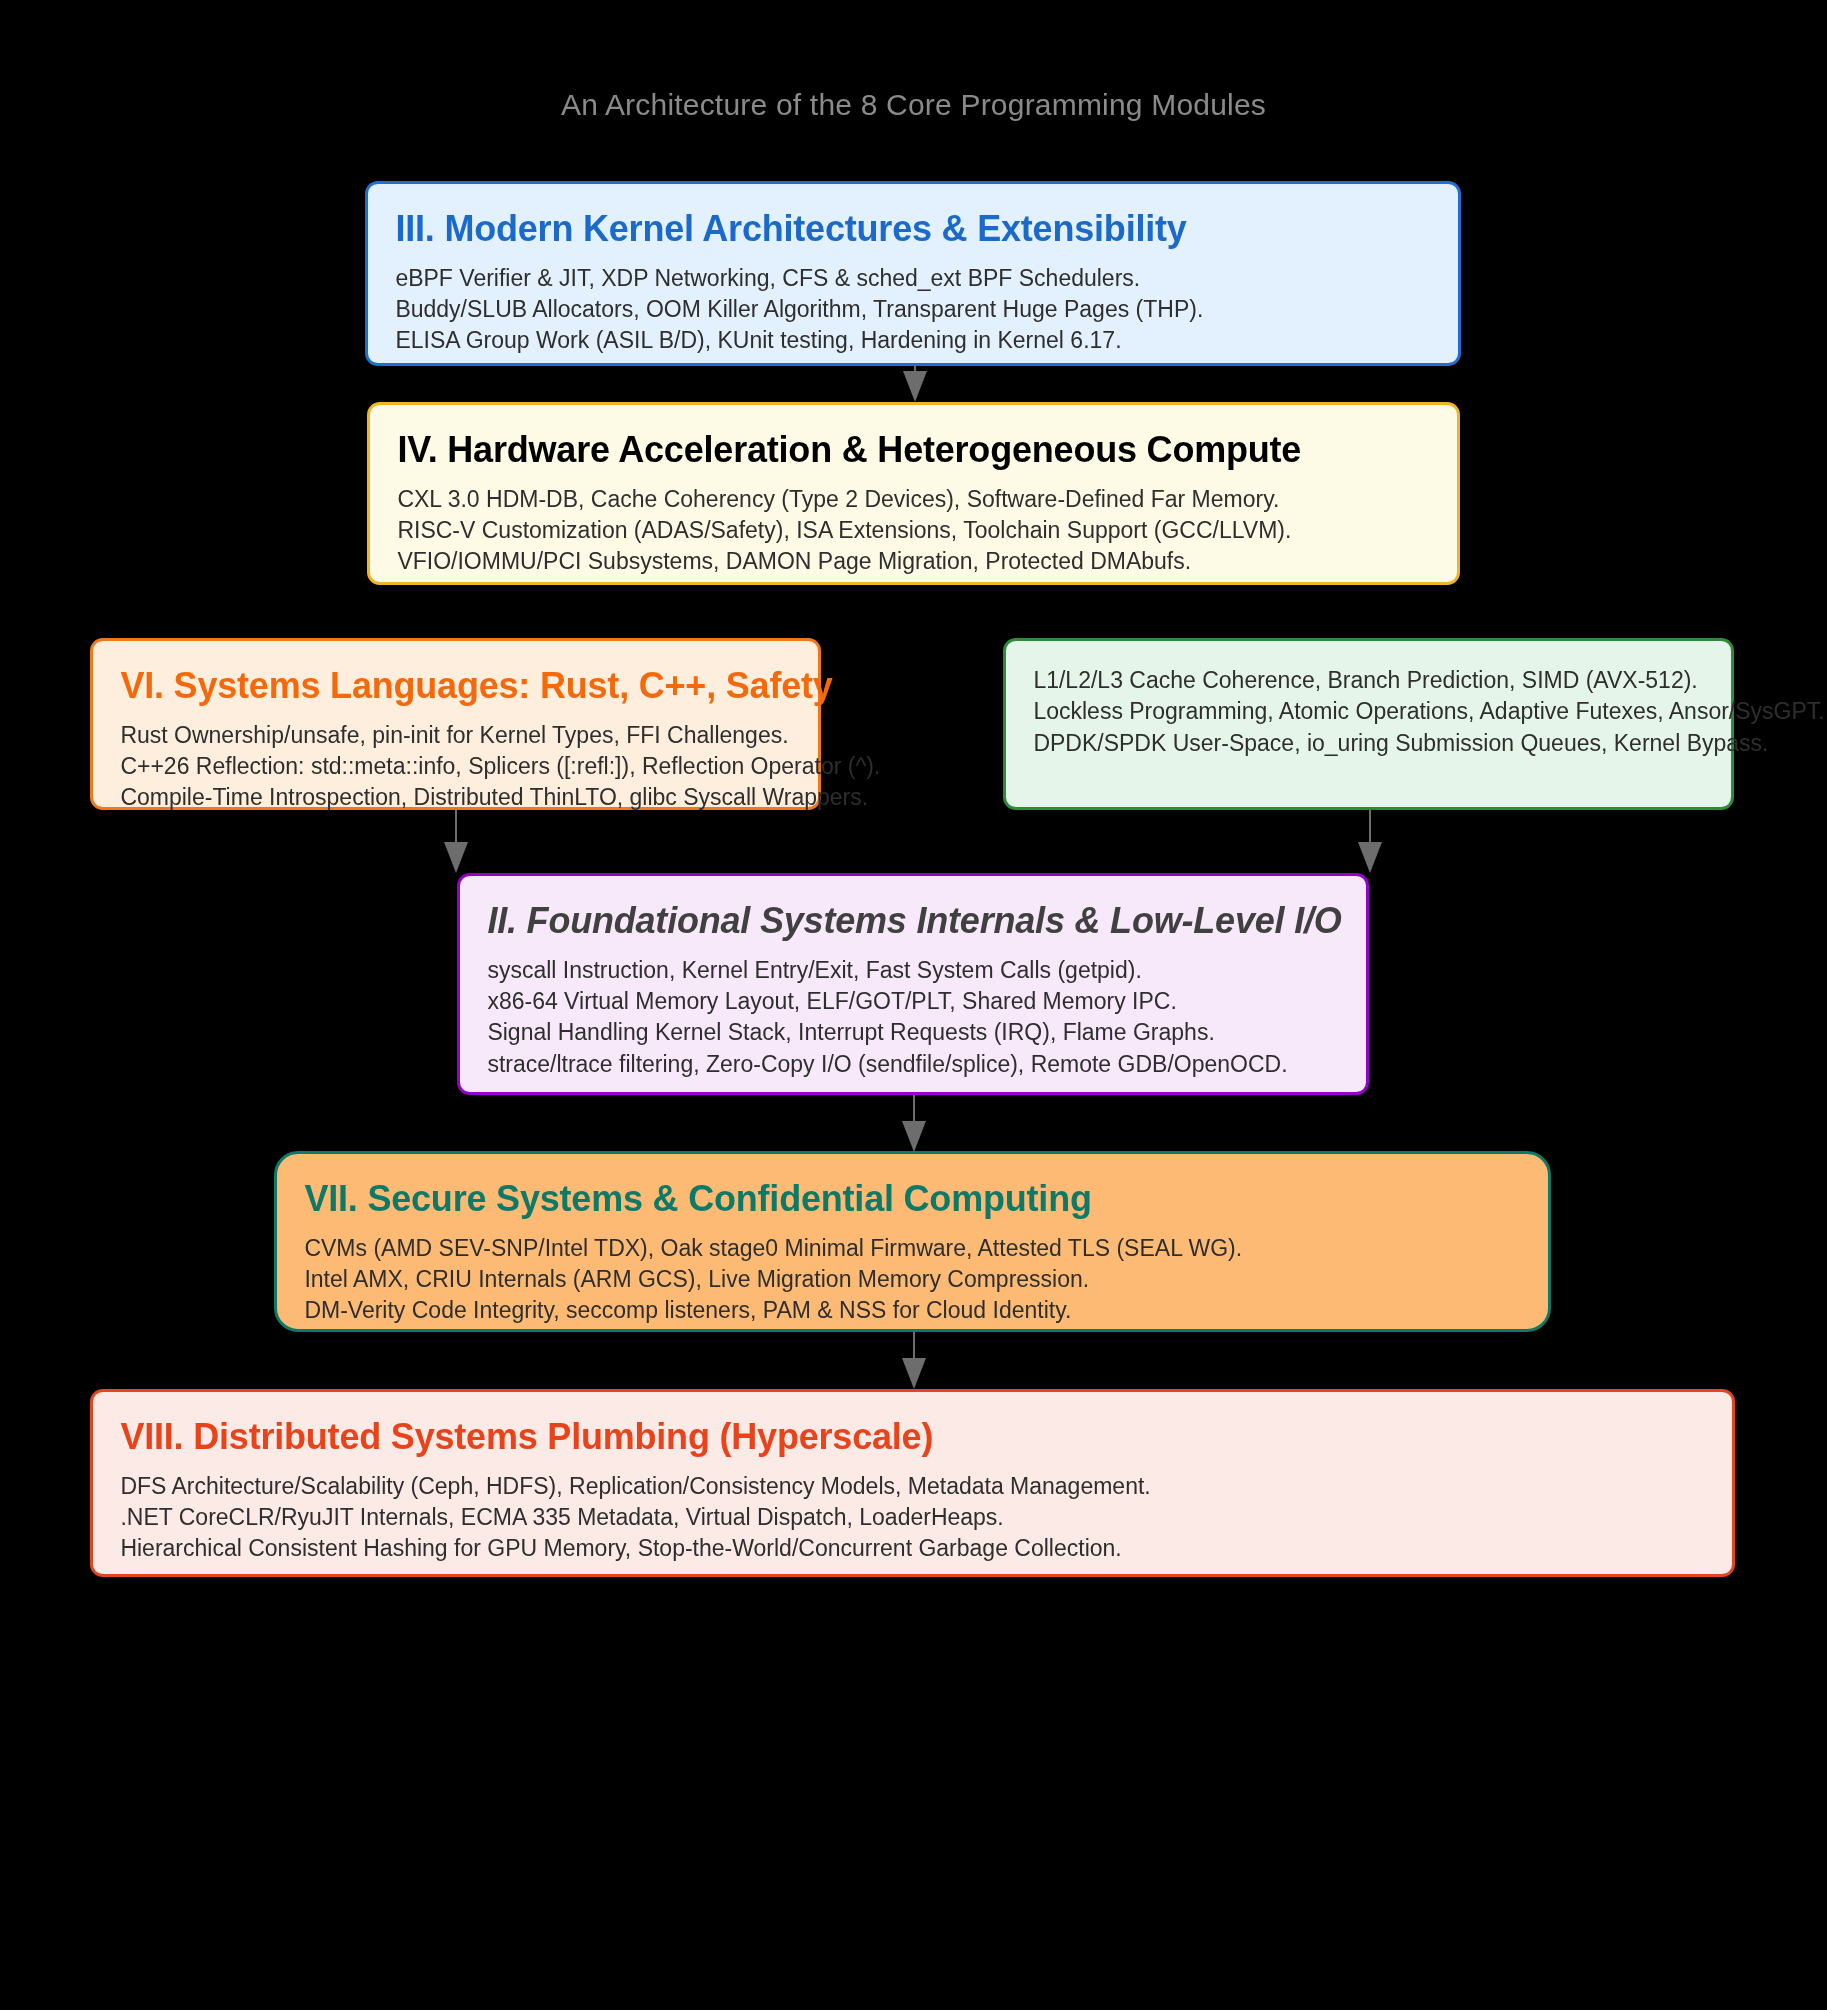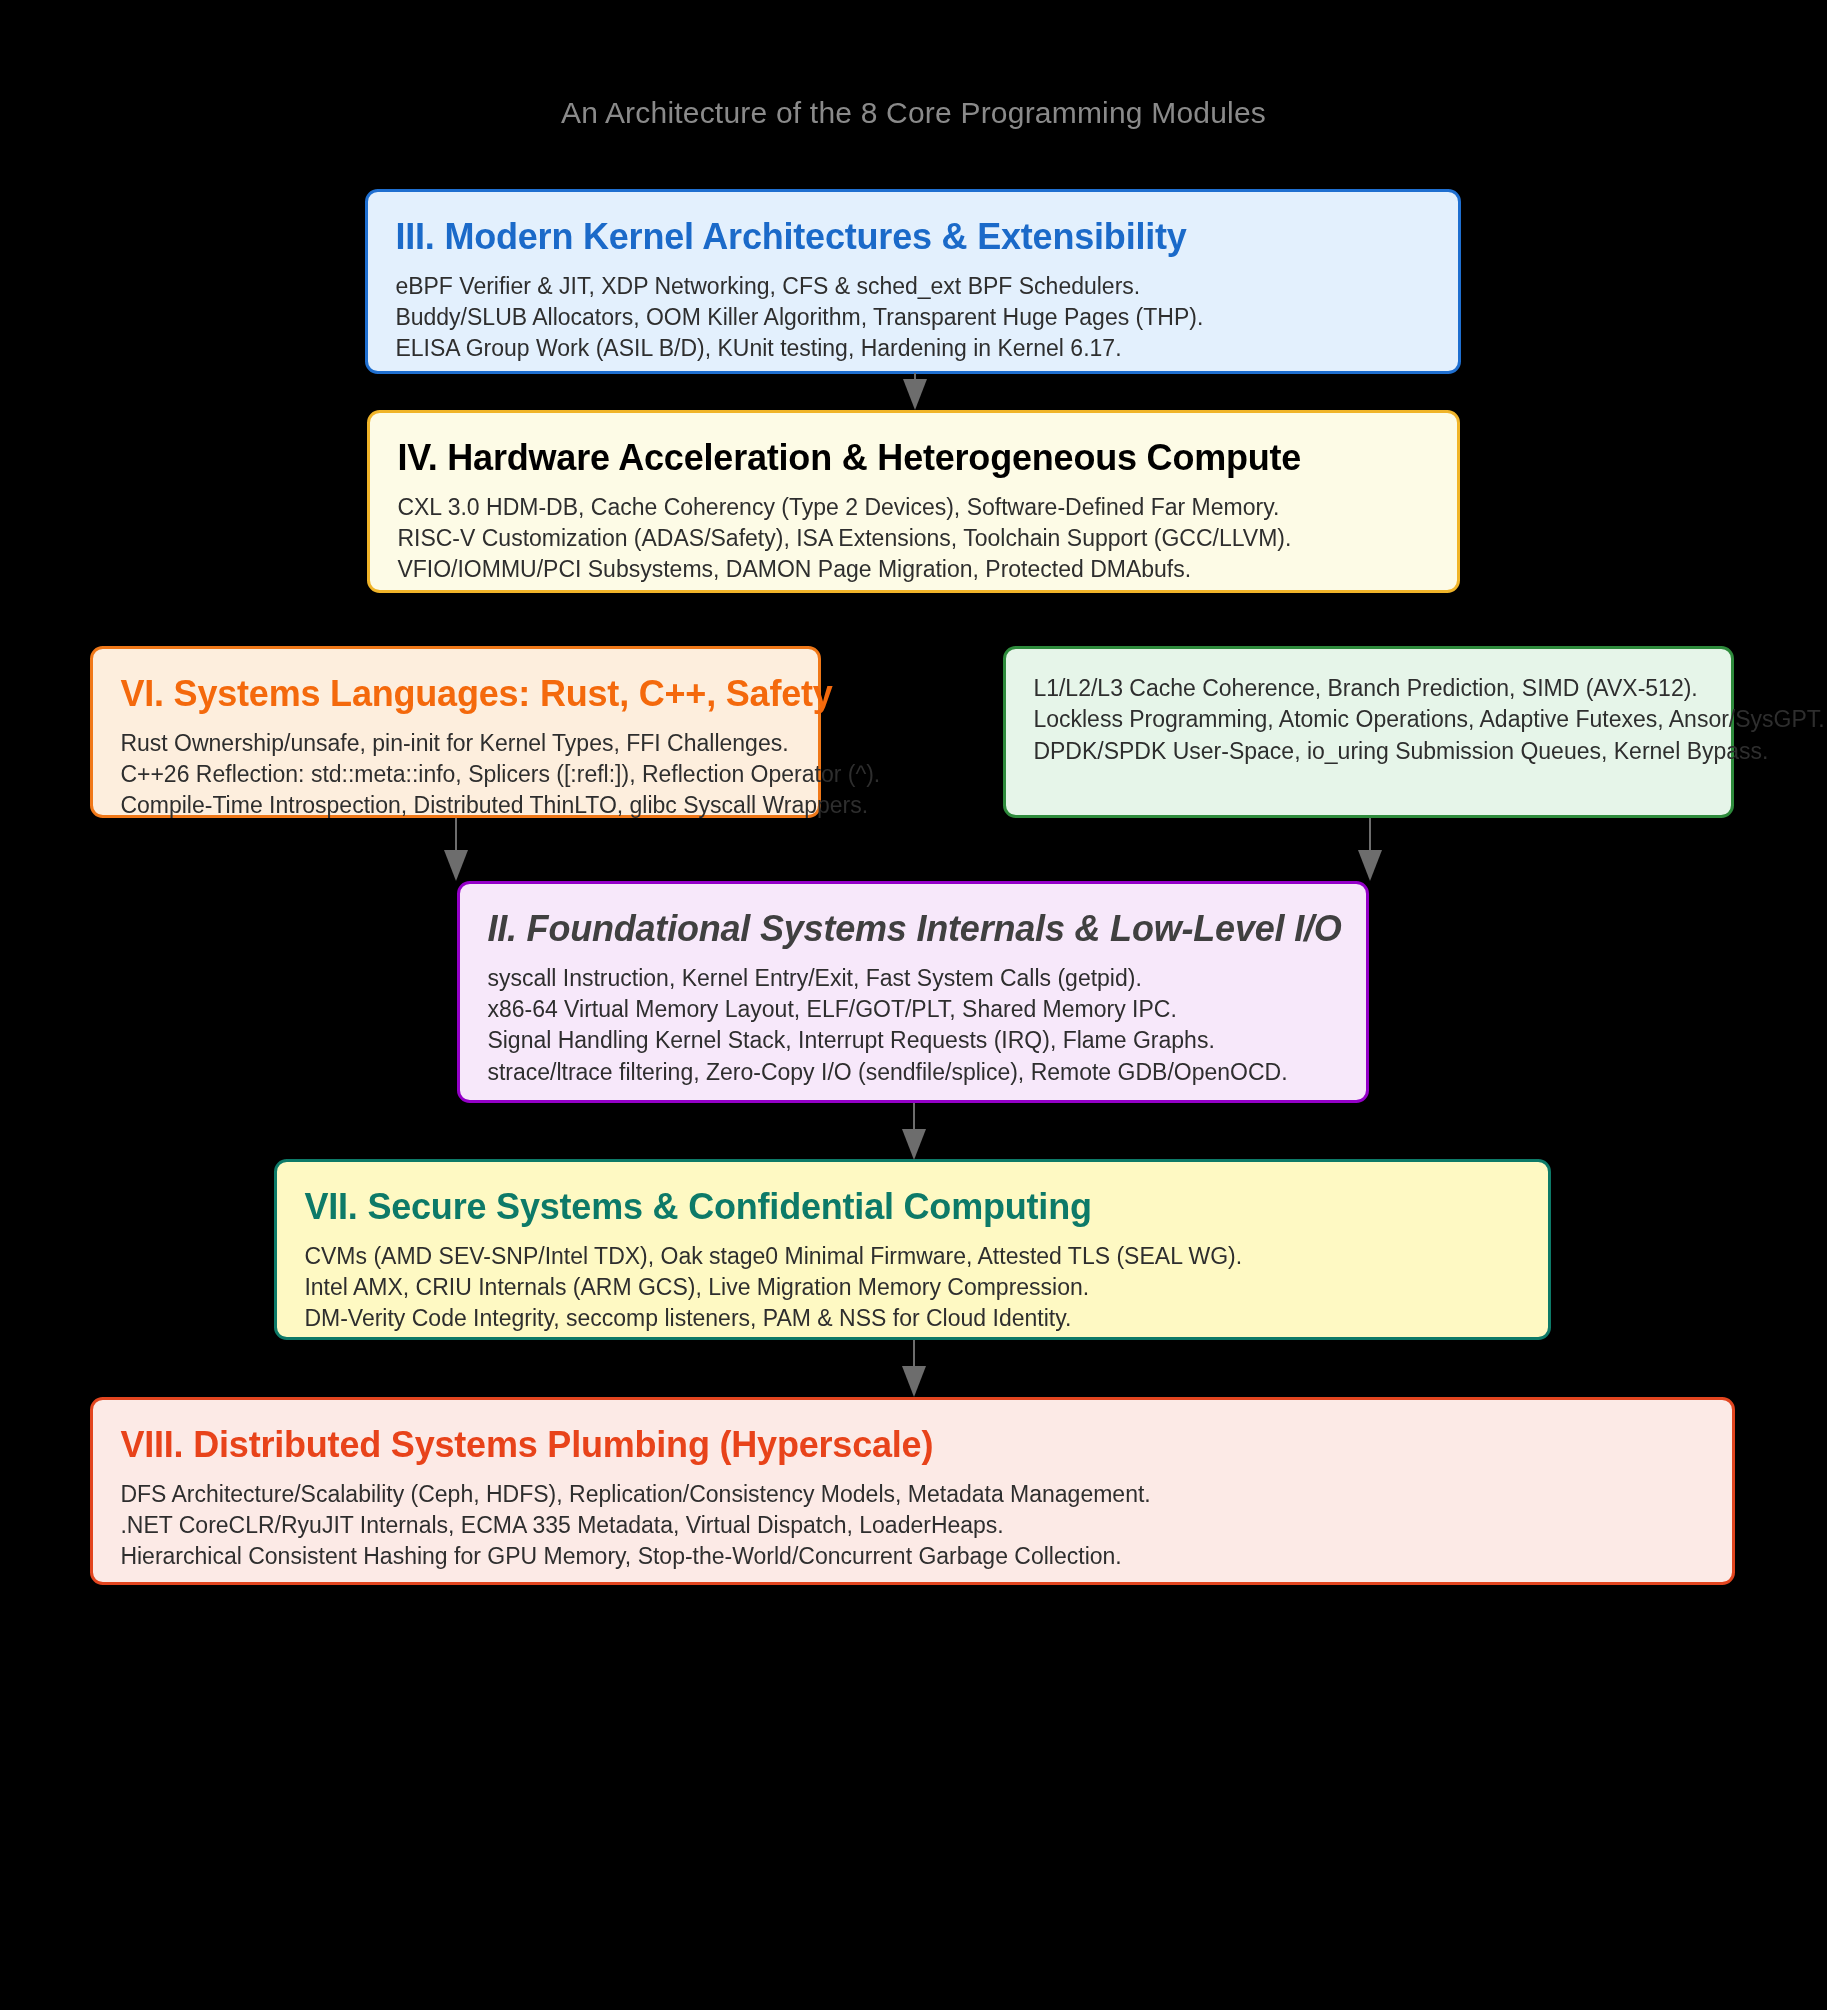--- a/index.html
+++ b/index.html
@@ -1,21 +1,21 @@
 <!DOCTYPE html>
 <html style="font-size:14.6px"><head>
 <meta charset="utf-8">
 <style>
   html,body{margin:0;padding:0;background:#000;}
   body{
     width:1827px;height:2010px;position:relative;overflow:hidden;
     font-family:"Liberation Sans","DejaVu Sans",sans-serif;
     -webkit-font-smoothing:antialiased;
   }
-  #canvas{position:absolute;inset:0;width:1827px;height:1638px;margin-top:8px;}
+  #canvas{position:absolute;inset:0;width:1827px;height:1638px;}
 
   .diagram-title{
     position:absolute;left:0;top:88px;width:1827px;text-align:center;
     font-size:30px;color:#8a8a8a;font-weight:400;letter-spacing:0.2px;
   }
 
   .node{
     position:absolute;box-sizing:border-box;
     border-radius:12.8px;border-style:solid;border-width:3.7px;
     padding:24px 27.4px 20px 27.4px;
@@ -31,21 +31,21 @@
   .n-blue   {background:#e3f0fd;border-color:#1f6fd0;}
   .n-blue   .node-title{color:#1b6ac9;}
   .n-yellow {background:#fdfbe6;border-color:#f0b429;}
   .n-yellow .node-title{color:#000000;}
   .n-orange {background:#fdeedd;border-color:#f07818;}
   .n-orange .node-title{color:#f4690c;}
   .n-green  {background:#e6f5e9;border-color:#2e8b3c;}
   .n-green  .node-title{color:#23772f;}
   .n-purple {background:#f7e8fa;border-color:#9400c8;}
   .n-purple .node-title{color:#404040;font-style:italic;}
-  .n-teal   {background:#fef9c3;border-color:#0d7a68;}
+  .n-teal   {background:#fdba74;border-color:#0d7a68;border-radius:24px;}
   .n-teal   .node-title{color:#0d7a68;}
   .n-red    {background:#fceae6;border-color:#e2451f;}
   .n-red    .node-title{color:#e8431a;}
 
   
   #node-3{left:365px;top:181px;width:1096px;height:185px;}
   #node-4{left:367px;top:402px;width:1093px;height:183px;}
   #node-6{left:90px;top:638px;width:731px;height:172px;}
   #node-5{left:1003px;top:638px;width:731px;height:172px;}
   #node-2{left:457px;top:873px;width:912px;height:222px;}

